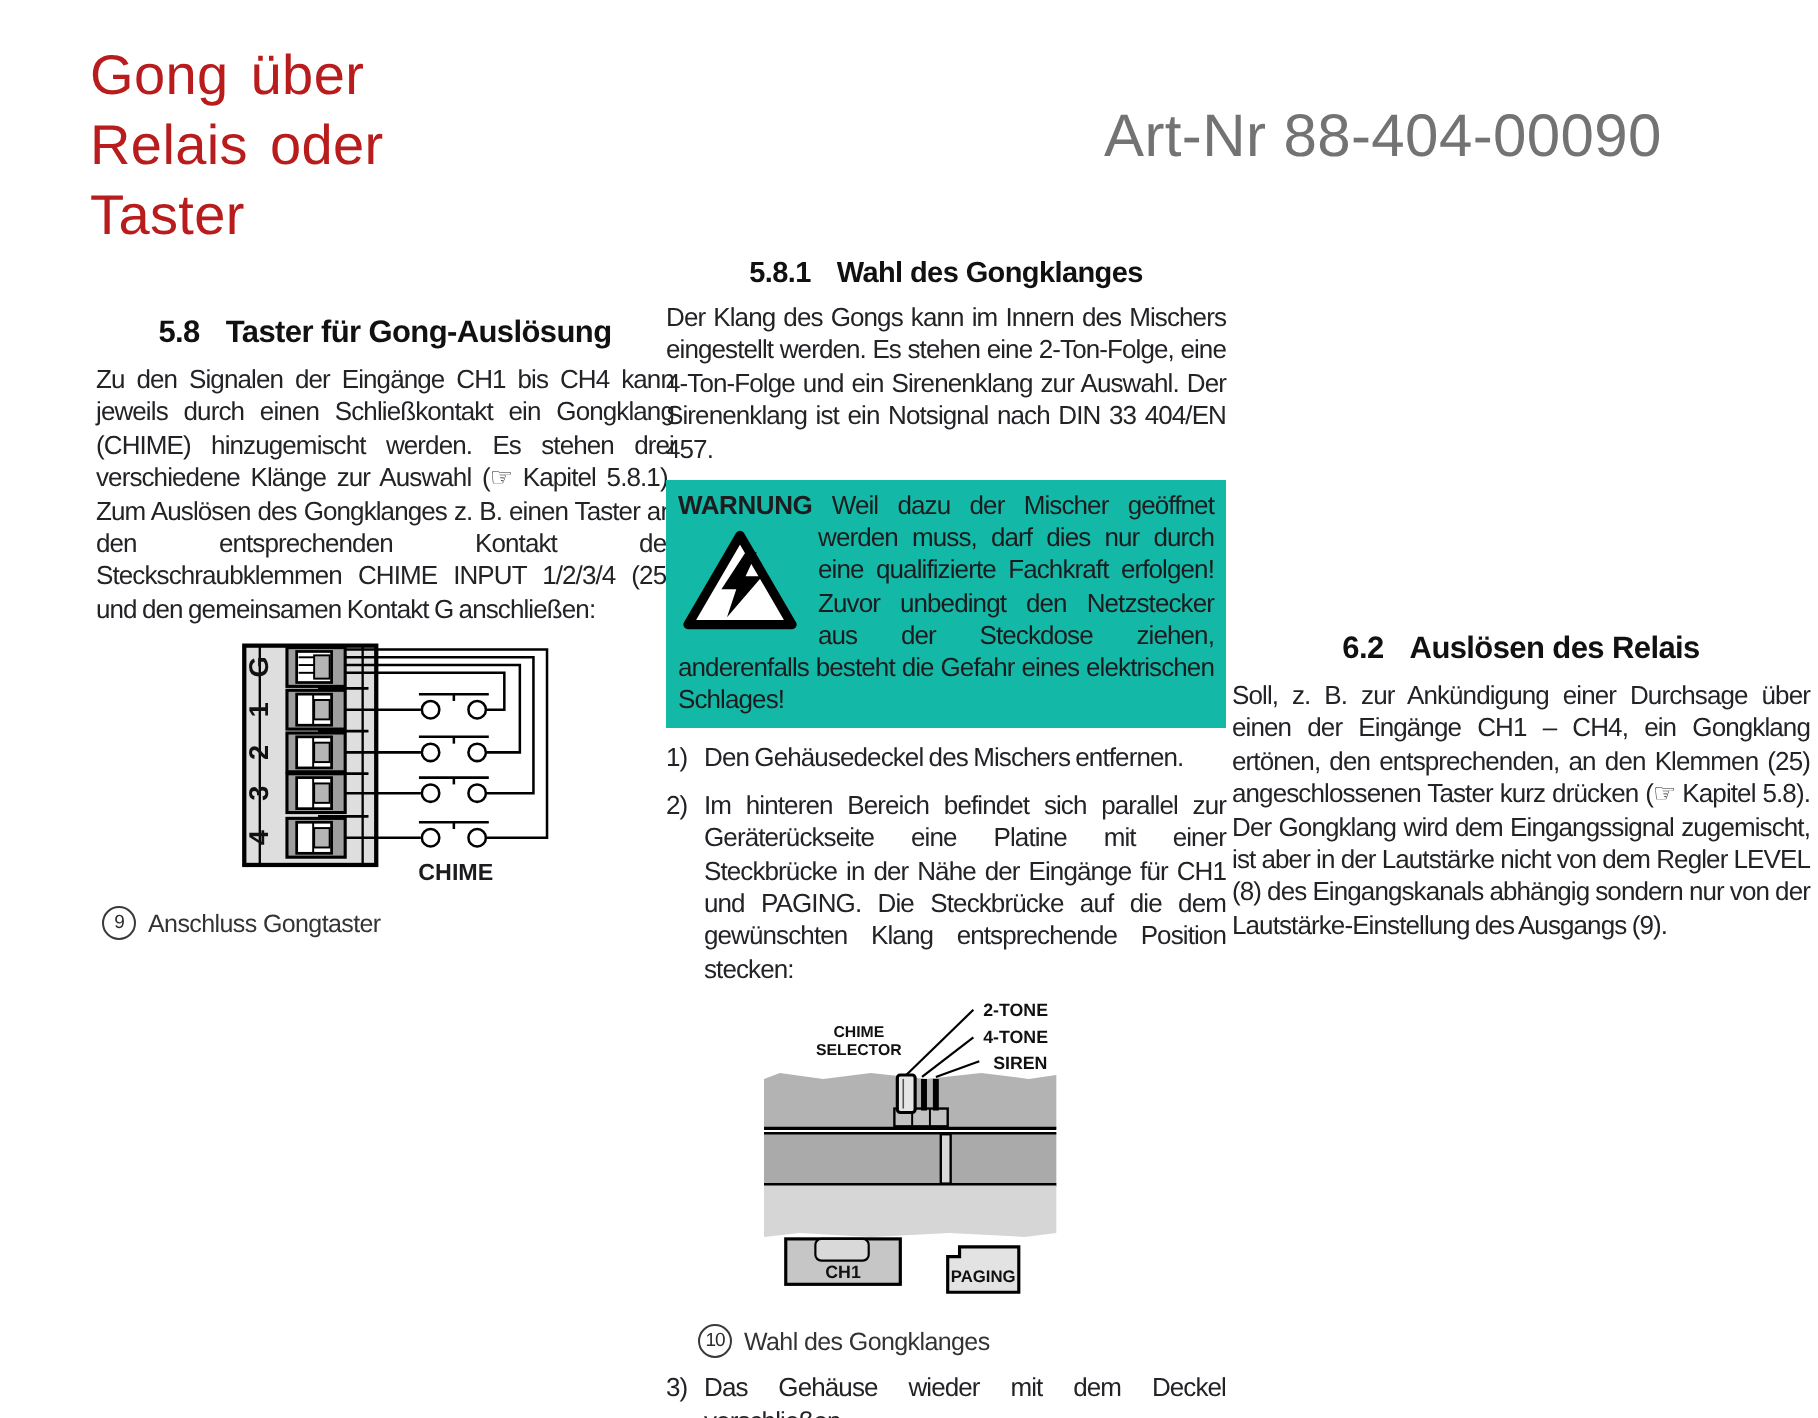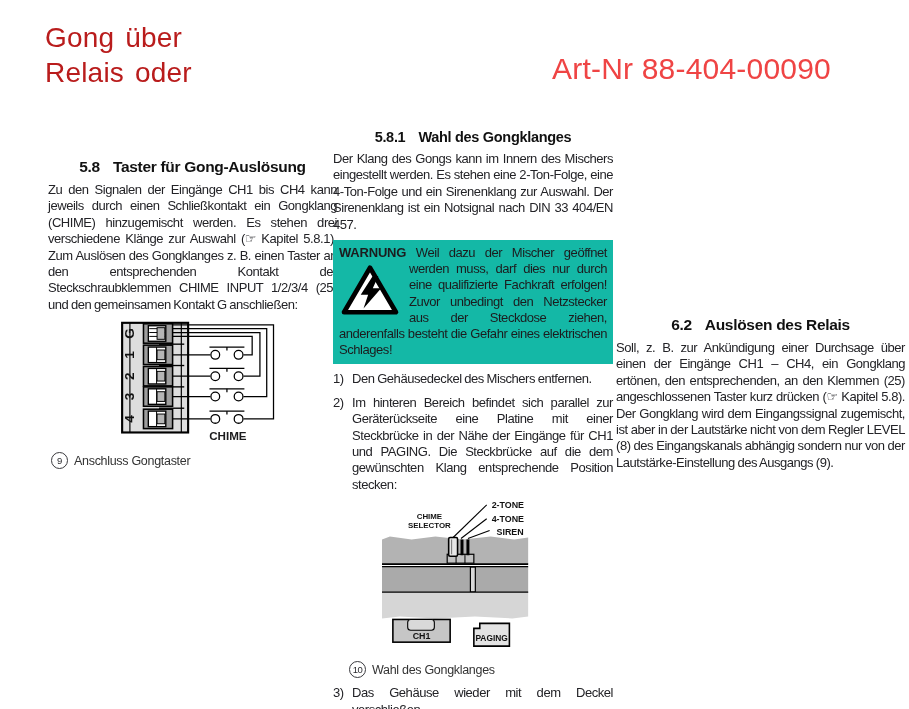--- a/index.html
+++ b/index.html
@@ -8,21 +8,21 @@
     font-family:"Liberation Sans", sans-serif;color:#232327;
   }
   .abs{position:absolute;}
   
   .doc-title{
     left:45px;top:20px;width:250px;
     font-size:28px;line-height:35px;color:#b91c1c;word-spacing:3px;letter-spacing:0.2px;
   }
   .art-nr{
     left:552px;top:52px;width:340px;
-    font-size:30px;color:#ef4444;letter-spacing:0.2px;white-space:nowrap;
+    font-size:30px;color:#737373;letter-spacing:0.2px;white-space:nowrap;
   }
   
   .col{position:absolute;text-align:justify;}
   .col-left{left:22px;top:158px;width:289px;margin-left:26px;}
   .col-mid{left:333px;top:129px;width:280px;}
   .col-right{left:616px;top:316px;width:289px;}
   h2.sec{
     font-size:15.5px;font-weight:bold;color:#111;margin:0 0 6px 0;
     letter-spacing:-0.3px;text-align:center;white-space:nowrap;
   }
@@ -67,20 +67,21 @@
     font-size:9.5px;line-height:1;color:#2c2c30;letter-spacing:-0.5px;
   }
   svg text{font-family:"Liberation Sans", sans-serif;}
 </style>
 </head>
 <body>
 
 <div class="abs doc-title">
   <div>Gong über</div>
   <div>Relais oder</div>
+  <div>Taster</div>
 </div>
 <div class="abs art-nr">Art-Nr 88-404-00090</div>
 
 <div class="col col-left">
   <h2 class="sec">
     <span class="sec-num">5.8</span><span>Taster für Gong-Auslösung</span>
   </h2>
   <p class="body">Zu den Signalen der Eingänge CH1 bis CH4 kann jeweils durch einen Schließkontakt ein Gongklang (CHIME) hinzugemischt werden. Es stehen drei verschiedene Klänge zur Auswahl (☞ Kapitel 5.8.1). Zum Auslösen des Gongklanges z. B. einen Taster an den entsprechenden Kontakt der Steckschraubklemmen CHIME INPUT 1/2/3/4 (25) und den gemeinsamen Kontakt G anschließen:</p>
 
   <div class="fig9-wrap">

